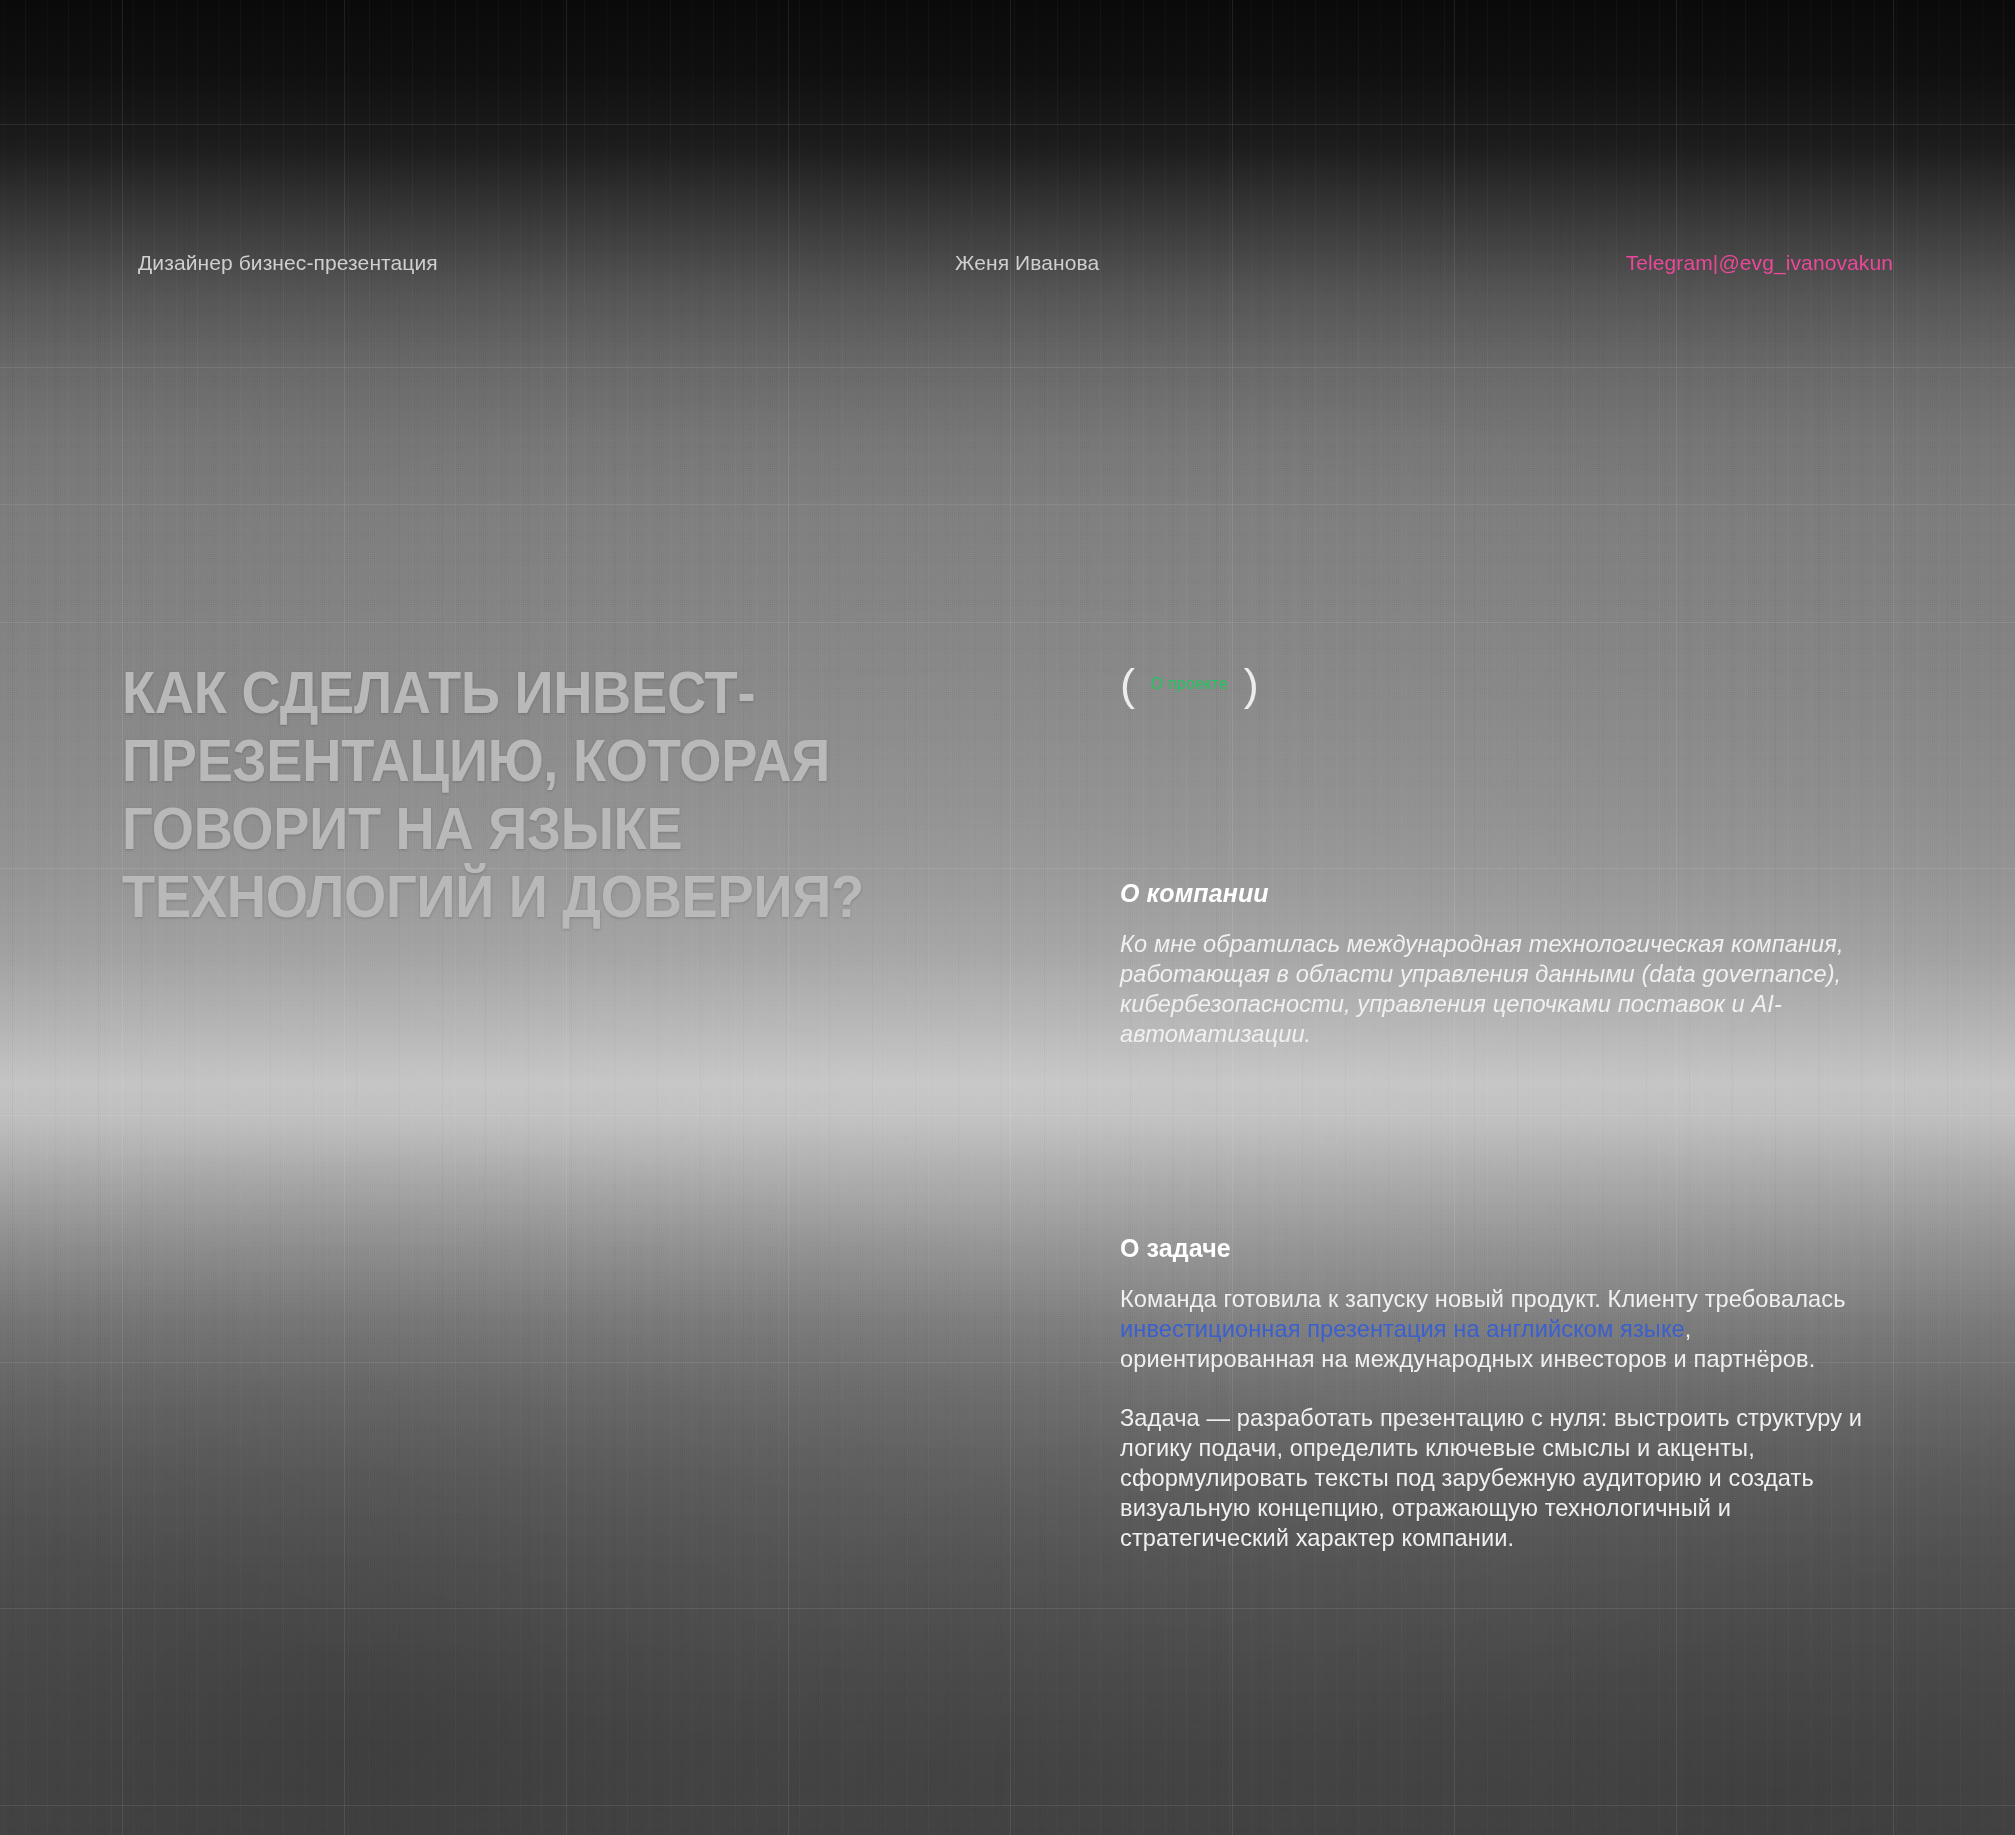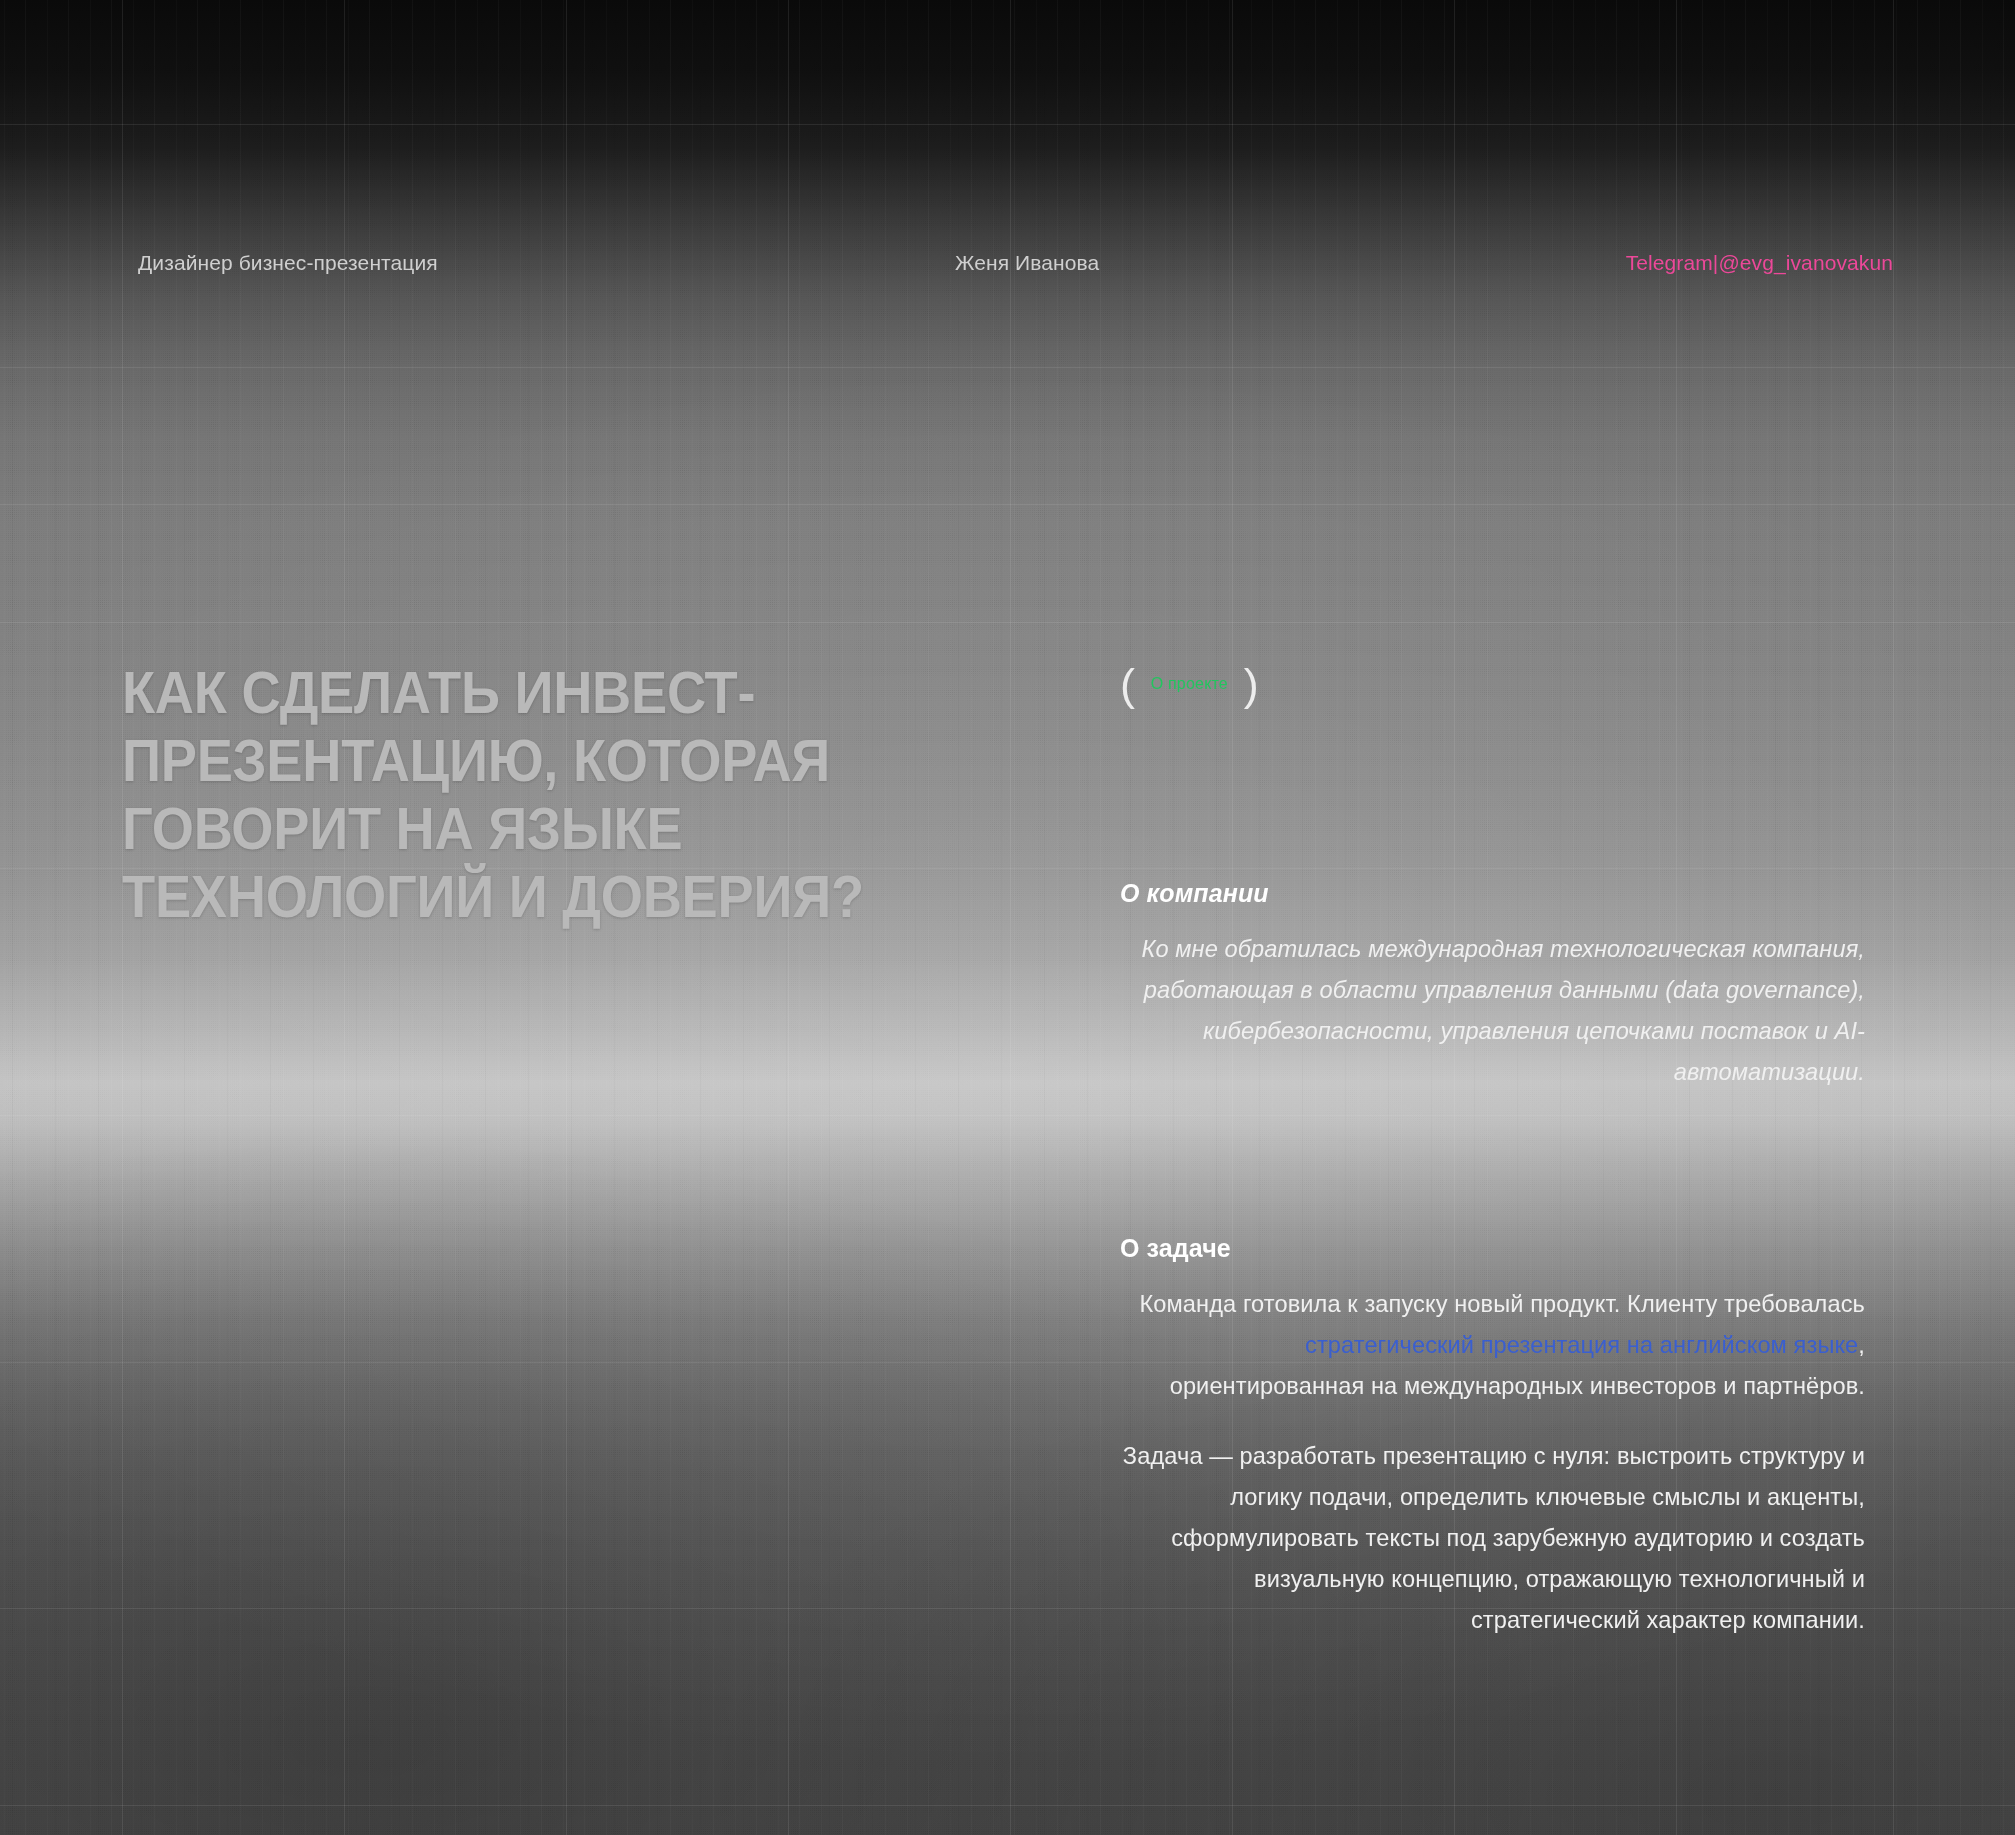--- a/index.html
+++ b/index.html
@@ -176,26 +176,25 @@
   .section { margin-top: 0; }
   .section-heading {
     font-size: 25px;
     font-weight: 700;
     color: #ffffff;
     letter-spacing: 0.1px;
     margin: 0 0 21px 0;
   }
   .section-body {
     font-size: 23.6px;
-    line-height: 41px;
+    line-height: 30px;
     color: #f0f0f0;
     letter-spacing: 0.1px;
     margin: 0;
     max-width: 745px;
-    text-align: right;
   }
   .section-body + .section-body { margin-top: 29px; }
   .accent { color: #3a5fd0; }
 
   .block-company { position: absolute; left: 0; top: 220px; width: 745px; font-style: italic; }
   .block-task    { position: absolute; left: 0; top: 575px; width: 756px; }
 </style>
 </head>
 <body>
 
@@ -248,20 +247,20 @@
       <span class="paren">)</span>
     </div>
 
     <div class="section block-company">
       <h2 class="section-heading">О компании</h2>
       <p class="section-body">Ко мне обратилась международная технологическая компания, работающая в области управления данными (data governance), кибербезопасности, управления цепочками поставок и AI-автоматизации.</p>
     </div>
 
     <div class="section block-task">
       <h2 class="section-heading">О задаче</h2>
-      <p class="section-body"><span>Команда готовила к запуску новый продукт. Клиенту требовалась </span><span class="accent">стратегический презентация на английском языке</span><span>, ориентированная на международных инвесторов и партнёров.</span></p>
+      <p class="section-body"><span>Команда готовила к запуску новый продукт. Клиенту требовалась </span><span class="accent">инвестиционная презентация на английском языке</span><span>, ориентированная на международных инвесторов и партнёров.</span></p>
       <p class="section-body">Задача — разработать презентацию с нуля: выстроить структуру и логику подачи, определить ключевые смыслы и акценты, сформулировать тексты под зарубежную аудиторию и создать визуальную концепцию, отражающую технологичный и стратегический характер компании.</p>
     </div>
 
   </div>
 
 </div>
 
 
 </body></html>

